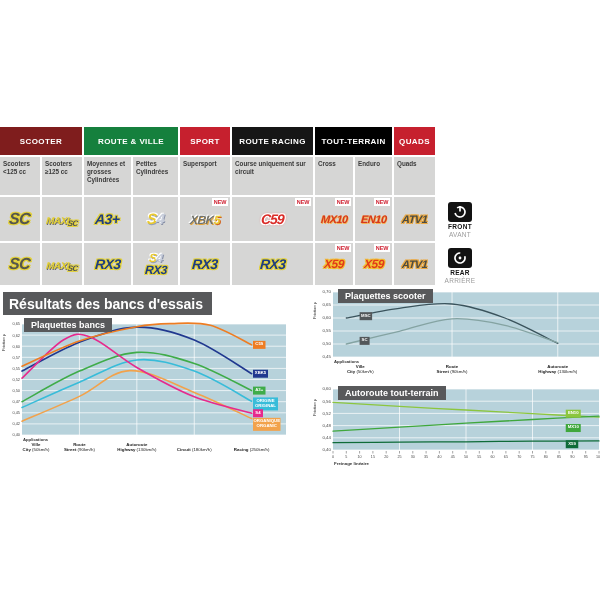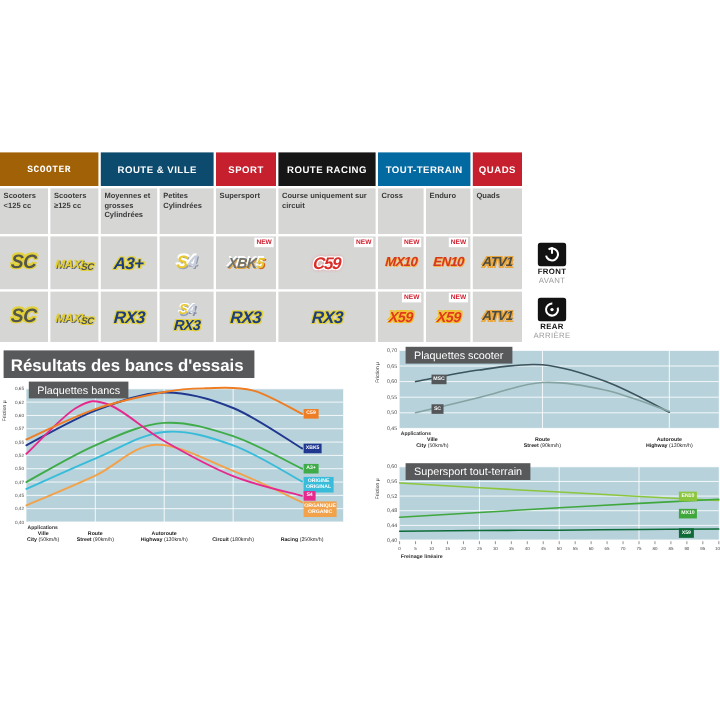--- a/index.html
+++ b/index.html
@@ -33,34 +33,34 @@
   .lg-rx3.small{font-size:12px}
   
   .axle{position:absolute;width:36px;text-align:center}
   .axle-icon svg{display:block;margin:0 auto}
   .axle-en{font-size:6.5px;font-weight:bold;color:#151515;margin-top:1px;letter-spacing:.3px}
   .axle-fr{font-size:6.5px;color:#9b9b9b;margin-top:1px;letter-spacing:.3px}
   
   .banner{position:absolute;left:3px;top:292px;background:#58595b;color:#fff;font-weight:bold;font-size:14px;padding:4px 9px 3px 6px}
   .chart{position:absolute}
   .chart svg{overflow:visible;display:block}
-  .panel-title{position:absolute;background:#58595b;color:#fff;font-weight:normal;font-size:9px;padding:2px 7px;z-index:2;white-space:nowrap}
+  .panel-title{position:absolute;background:#58595b;color:#fff;font-weight:bold;font-size:9px;padding:2px 7px;z-index:2;white-space:nowrap}
   svg text{font-family:"Liberation Sans",sans-serif}
 </style>
 </head>
 <body>
 
 <div class="canvas">
 
   <div class="ctable" id="ctable">
-      <div class="th-group" style="background: #a16207; grid-column: span 2; font-family: Liberation Mono, monospace;">SCOOTER</div>
-      <div class="th-group" style="background: #0c4a6e; grid-column: span 2;">ROUTE &amp; VILLE</div>
+      <div class="th-group" style="background: #7f1d1d; grid-column: span 2;">SCOOTER</div>
+      <div class="th-group" style="background: #15803d; grid-column: span 2;">ROUTE &amp; VILLE</div>
       <div class="th-group" style="background: rgb(198, 32, 46); grid-column: span 1; text-align: center;">SPORT</div>
       <div class="th-group" style="background: rgb(22, 22, 22); grid-column: span 1; text-align: right;">ROUTE RACING</div>
-      <div class="th-group" style="background: #0369a1; grid-column: span 2;">TOUT-TERRAIN</div>
+      <div class="th-group" style="background: #000000; grid-column: span 2;">TOUT-TERRAIN</div>
       <div class="th-group" style="background: rgb(198, 32, 46); grid-column: span 1;">QUADS</div>
       <div class="th-sub">Scooters &lt;125 cc</div>
       <div class="th-sub">Scooters ≥125 cc</div>
       <div class="th-sub">Moyennes et grosses Cylindrées</div>
       <div class="th-sub">Petites Cylindrées</div>
       <div class="th-sub">Supersport</div>
       <div class="th-sub">Course uniquement sur circuit</div>
       <div class="th-sub">Cross</div>
       <div class="th-sub">Enduro</div>
       <div class="th-sub">Quads</div>
@@ -280,21 +280,21 @@
           <text x="146.03500000000003" y="79.5" fill="#222" text-anchor="middle" font-size="4.4" font-weight="bold">Route</text>
           <text x="146.03500000000003" y="84.5" text-anchor="middle" font-size="4.4" fill="#222"><tspan font-weight="bold">Street </tspan><tspan>(90km/h)</tspan></text>
           <text x="251.77000000000004" y="79.5" fill="#222" text-anchor="middle" font-size="4.4" font-weight="bold">Autoroute</text>
           <text x="251.77000000000004" y="84.5" text-anchor="middle" font-size="4.4" fill="#222"><tspan font-weight="bold">Highway </tspan><tspan>(130km/h)</tspan></text>
         </g>
         <text x="0" y="0" fill="#333" font-size="4.2" transform="translate(10,31) rotate(-90)">Friction μ</text>
       </svg>
     </div>
 
   <div class="chart" style="left:306px;top:386px;width:294px;height:92px">
-    <div class="panel-title" style="left:32px;top:0px">Supersport tout-terrain</div>
+    <div class="panel-title" style="left:32px;top:0px">Autoroute tout-terrain</div>
   <svg width="294" height="92">
         <rect x="27" y="3" width="266" height="61" fill="#b7d2db"></rect>
         <g>
           <line x1="27" y1="3" x2="293" y2="3" stroke="#fff" stroke-width="0.7"></line>
           <line x1="27" y1="15.19999999999998" x2="293" y2="15.19999999999998" stroke="#fff" stroke-width="0.7"></line>
           <line x1="27" y1="27.399999999999995" x2="293" y2="27.399999999999995" stroke="#fff" stroke-width="0.7"></line>
           <line x1="27" y1="39.60000000000001" x2="293" y2="39.60000000000001" stroke="#fff" stroke-width="0.7"></line>
           <line x1="27" y1="51.800000000000004" x2="293" y2="51.800000000000004" stroke="#fff" stroke-width="0.7"></line>
           <line x1="27" y1="64" x2="293" y2="64" stroke="#fff" stroke-width="0.7"></line>
           <line x1="93.5" y1="3" x2="93.5" y2="64" stroke="#fff" stroke-width="0.7"></line>

